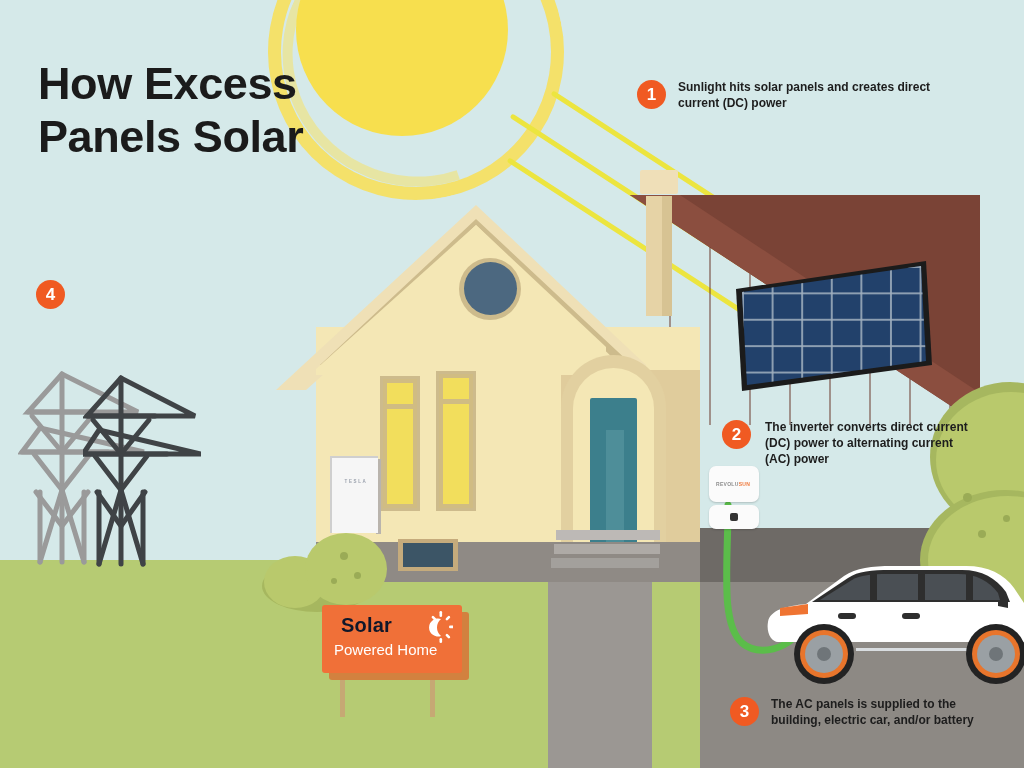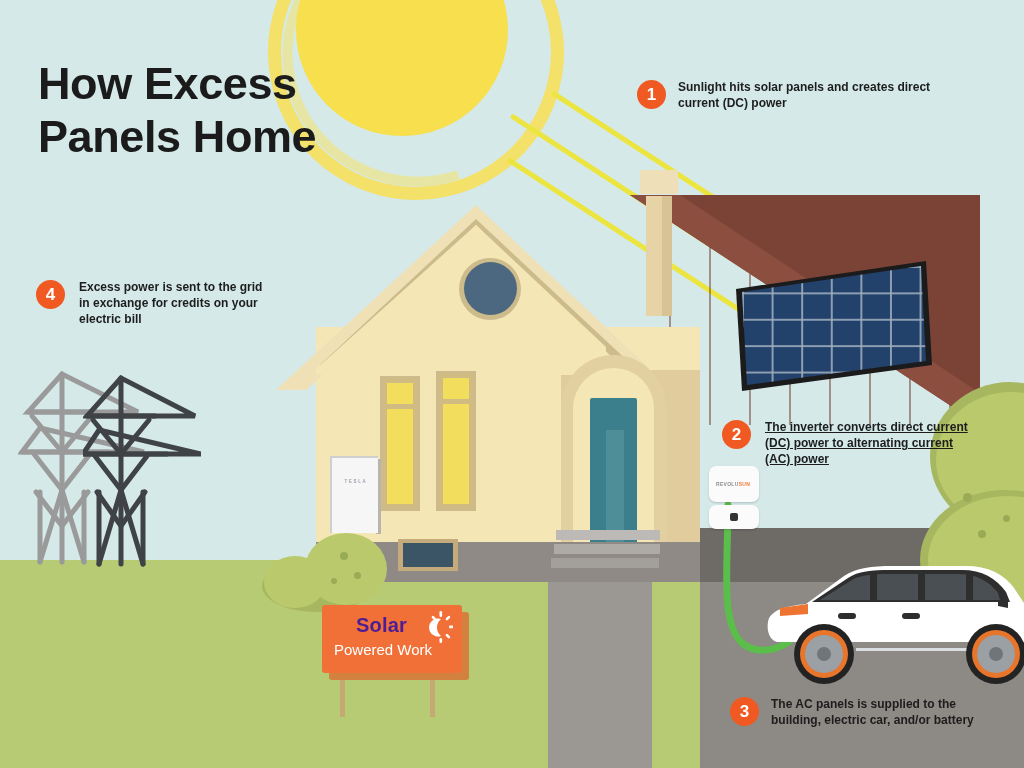--- a/index.html
+++ b/index.html
@@ -64,21 +64,21 @@
   .drive-dark{position:absolute;background:#6e6a66;}
 
   
   .bush{position:absolute;border-radius:50%;background:#b9c96c;}
   .bush-d{position:absolute;border-radius:50%;background:#a6b75f;}
   .dot{position:absolute;border-radius:50%;background:#9aab56;}
 
   
   .sign{position:absolute;left:322px;top:605px;width:140px;height:68px;background:#f07038;border-radius:3px;}
   .sign-shadow{position:absolute;left:329px;top:612px;width:140px;height:68px;background:#d2813f;border-radius:3px;}
-  .sign-solar{position:absolute;left:34px;top:9px;color:#4c1d95;font-size:20px;font-weight:bold;letter-spacing:.2px;}
+  .sign-solar{position:absolute;left:19px;top:9px;color:#0f172a;font-size:20px;font-weight:bold;letter-spacing:.2px;}
   .sign-sub{position:absolute;left:12px;top:36px;color:#fff;font-size:15px;}
   .sign-leg{position:absolute;width:5px;height:52px;background:#c6a874;}
 
   
   .inv-box{position:absolute;background:#fbfbfb;border-radius:7px;box-shadow:0 1px 2px rgba(0,0,0,.18);}
   .inv-logo{position:absolute;font-size:5px;font-weight:bold;letter-spacing:.3px;color:#8d8d8d;white-space:nowrap;}
   .inv-logo b{color:#ef7a3d;}
   .inv-dot{position:absolute;width:8px;height:8px;background:#333;border-radius:2px;}
 
   
@@ -99,21 +99,21 @@
          font-size:45px;line-height:1.18;font-weight:bold;color:#1b1b1b;letter-spacing:-.4px;}
 
   
   .callout{position:absolute;display:flex;align-items:flex-start;}
   .badge{flex:none;width:29px;height:29px;border-radius:50%;background:#f05a22;
          color:#fff;font-size:17px;font-weight:bold;
          display:flex;align-items:center;justify-content:center;line-height:1;}
   .ctext{margin-left:12px;font-size:12px;line-height:1.33;font-weight:bold;color:#1d1d1d;}
   #callout-1{left:637px;top:80px;width:330px;}
   #callout-2{left:722px;top:420px;width:250px;}
-  #callout-2 .ctext{margin-left:14px;text-decoration:underline;}
+  #callout-2 .ctext{margin-left:14px;}
   #callout-3{left:730px;top:697px;width:270px;}
   #callout-4{left:36px;top:280px;width:240px;}
   #callout-4 .ctext{margin-left:14px;}
 </style>
 </head>
 <body>
 
 <div id="stage">
 
   <div class="sky"></div>
@@ -298,41 +298,40 @@
       <g fill="#ffffff">
         <path d="M26 8 a9 9 0 1 0 0 17 a11 11 0 0 1 0 -17 Z"></path>
         <rect x="24.5" y="0" width="2.6" height="6" rx="1.3"></rect>
         <rect x="24.5" y="27" width="2.6" height="5" rx="1.3"></rect>
         <rect x="34" y="14.6" width="5" height="2.6" rx="1.3"></rect>
         <rect x="31.6" y="4.4" width="2.6" height="5.4" rx="1.3" transform="rotate(45 32.9 7.1)"></rect>
         <rect x="31.6" y="22.4" width="2.6" height="5.4" rx="1.3" transform="rotate(-45 32.9 25.1)"></rect>
         <rect x="17.6" y="4.4" width="2.6" height="5.4" rx="1.3" transform="rotate(-45 18.9 7.1)"></rect>
       </g>
     </svg>
-    <div class="sign-sub">Powered Work</div>
+    <div class="sign-sub">Powered Home</div>
   </div>
 
   <div class="title">
     <div>How Excess</div>
-    <div>Panels Home</div>
+    <div>Panels Solar</div>
   </div>
 
   <div class="callout" id="callout-1">
     <div class="badge">1</div>
     <div class="ctext">Sunlight hits solar panels and creates direct current (DC) power</div>
   </div>
 
   <div class="callout" id="callout-2">
     <div class="badge">2</div>
     <div class="ctext">The inverter converts direct current (DC) power to alternating current (AC) power</div>
   </div>
 
   <div class="callout" id="callout-3">
     <div class="badge">3</div>
     <div class="ctext">The AC panels is supplied to the building, electric car, and/or battery</div>
   </div>
 
   <div class="callout" id="callout-4">
     <div class="badge">4</div>
-    <div class="ctext">Excess power is sent to the grid in exchange for credits on your electric bill</div>
   </div>
 
 </div>
 
 </body></html>

